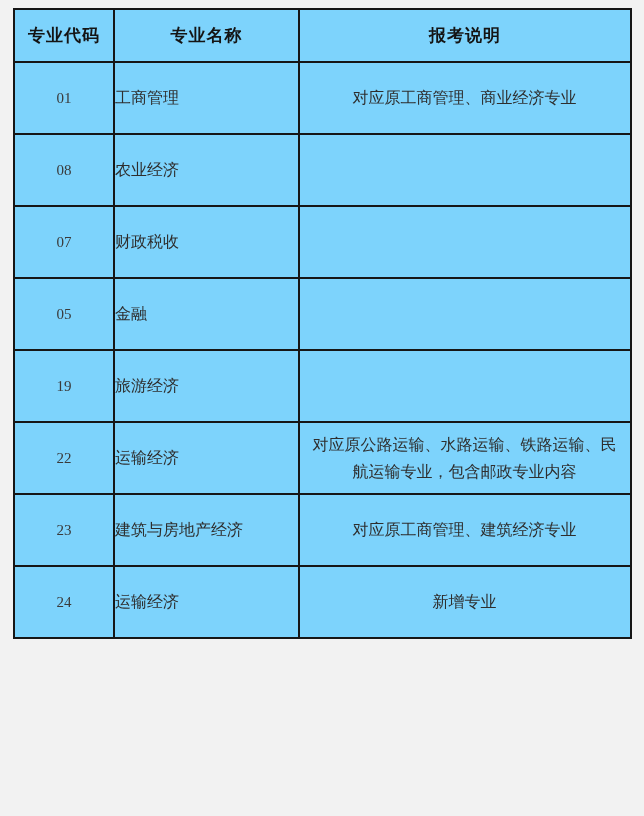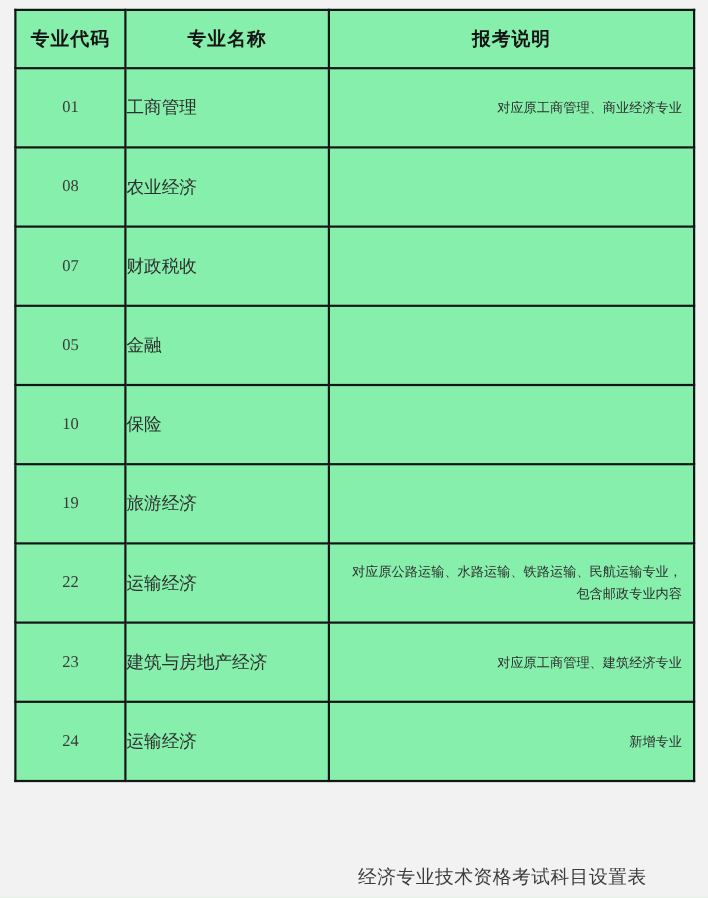--- a/index.html
+++ b/index.html
@@ -15,21 +15,21 @@
     width: 644px;
     height: 816px;
   }
   table.subject-table {
     position: absolute;
     left: 13px;
     top: 8px;
     width: 617px;
     border-collapse: collapse;
     table-layout: fixed;
-    background: #86efac;
+    background: #7dd3fc;
   }
   table.subject-table col.c1 { width: 100px; }
   table.subject-table col.c2 { width: 185px; }
   table.subject-table col.c3 { width: 332px; }
   table.subject-table th,
   table.subject-table td {
     border: 2px solid #161616;
     vertical-align: middle;
   }
   table.subject-table thead tr { height: 53px; }
@@ -46,23 +46,23 @@
     color: #3a3a3a;
     text-align: center;
     font-family: "Liberation Serif", serif;
   }
   td.name {
     font-size: 16px;
     color: #2e2e2e;
     text-align: left;
   }
   td.note {
-    font-size: 12px;
+    font-size: 16px;
     color: #2e2e2e;
-    text-align: right;
+    text-align: center;
     padding: 6px 10px 6px 9px;
     line-height: 1.7;
   }
   .table-caption {
     position: absolute;
     left: 13px;
     top: 786px;
     width: 617px;
     text-align: right;
     padding-right: 42px;
@@ -107,25 +107,20 @@
     <td class="name">财政税收</td>
     <td class="note"></td>
   </tr>
 
   <tr>
     <td class="code">05</td>
     <td class="name">金融</td>
     <td class="note"></td>
   </tr>
 
-  <tr>
-    <td class="code">10</td>
-    <td class="name">保险</td>
-    <td class="note"></td>
-  </tr>
 
 
   <tr>
     <td class="code">19</td>
     <td class="name">旅游经济</td>
     <td class="note"></td>
   </tr>
 
   <tr>
     <td class="code">22</td>
@@ -140,15 +135,14 @@
   </tr>
 
   <tr>
     <td class="code">24</td>
     <td class="name">运输经济</td>
     <td class="note">新增专业</td>
   </tr>
 </tbody>
   </table>
 
-  <div class="table-caption">经济专业技术资格考试科目设置表</div>
 
 </div>
 
 </body></html>

